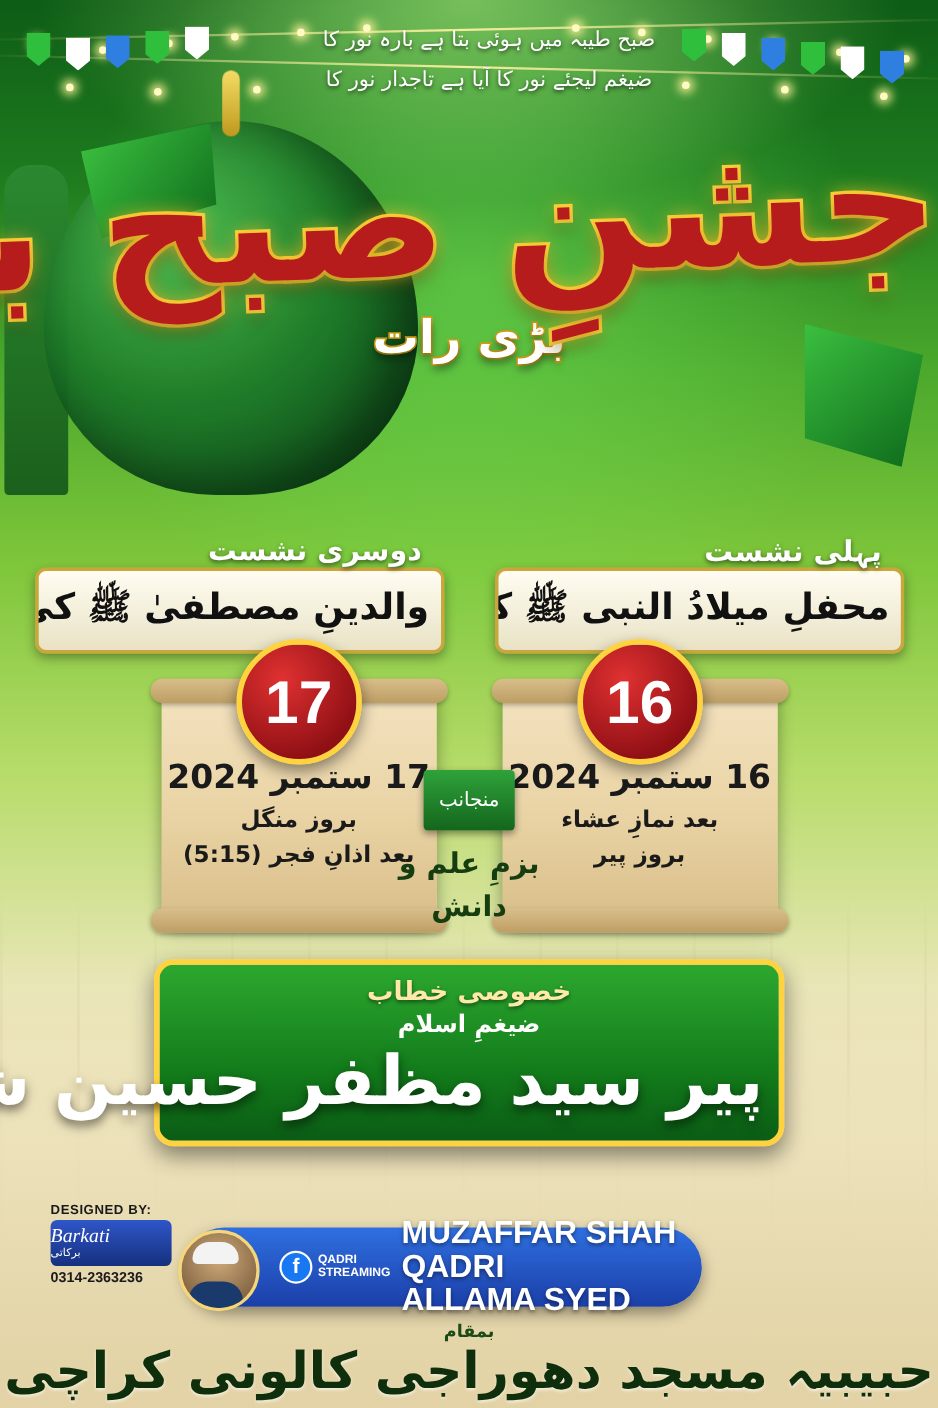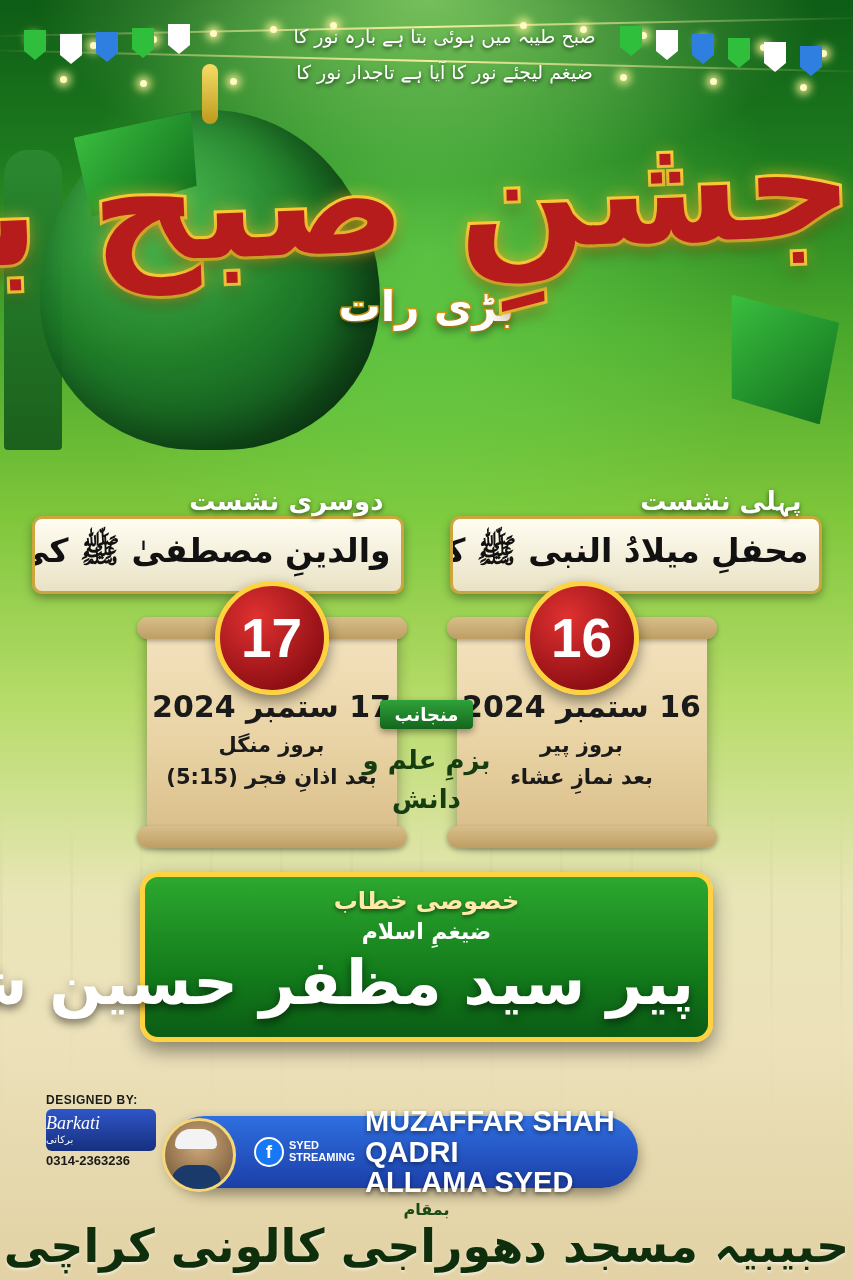--- a/index.html
+++ b/index.html
@@ -244,22 +244,22 @@
     top: 700px; left: 50%;
     transform: translateX(-50%);
     width: 160px;
     text-align: center;
   }
   .tag-ribbon {
     display: inline-block;
     background: linear-gradient(180deg, #2fa23a, #14661d);
     color: #fff;
     font-size: 18px;
-    font-weight: bold;
-    padding: 4px 14px;
+    font-weight: normal;
+    padding: 17px 14px;
     border-radius: 4px;
     box-shadow: 0 3px 7px rgba(0,0,0,.4);
   }
   .tag-lines {
     margin-top: 12px;
     font-size: 26px;
     font-weight: bold;
     color: #153d10;
     line-height: 1.5;
   }
@@ -448,22 +448,22 @@
       <div class="session-label urdu">دوسری نشست</div>
       <div class="session-text urdu">والدینِ مصطفیٰ ﷺ کی عظمت و شان</div>
     </div>
   </div>
 
   <div class="scrolls">
     <div class="scroll">
       <div class="day-badge">16</div>
       <div class="scroll-inner urdu">
         <div class="scroll-date">16 ستمبر 2024</div>
+        <div class="scroll-note">بعد نمازِ عشاء</div>
         <div class="scroll-note">بروز پیر</div>
-        <div class="scroll-note">بعد نمازِ عشاء</div>
       </div>
     </div>
     <div class="scroll">
       <div class="day-badge">17</div>
       <div class="scroll-inner urdu">
         <div class="scroll-date">17 ستمبر 2024</div>
         <div class="scroll-note">بروز منگل</div>
         <div class="scroll-note">بعد اذانِ فجر (5:15)</div>
       </div>
     </div>
@@ -490,21 +490,21 @@
   </div>
 
   <div class="live-bar">
     <div class="live-avatar">
       <div class="turban"></div>
       <div class="body"></div>
     </div>
     <div class="fb-badge">
       <div class="fb-circle">f</div>
       <div class="fb-text">
-        <div>SYED</div>
+        <div>QADRI</div>
         <div>STREAMING</div>
       </div>
     </div>
     <div class="live-name">
       <div>MUZAFFAR SHAH QADRI</div>
       <div>ALLAMA SYED</div>
     </div>
   </div>
 
   <div class="venue">

